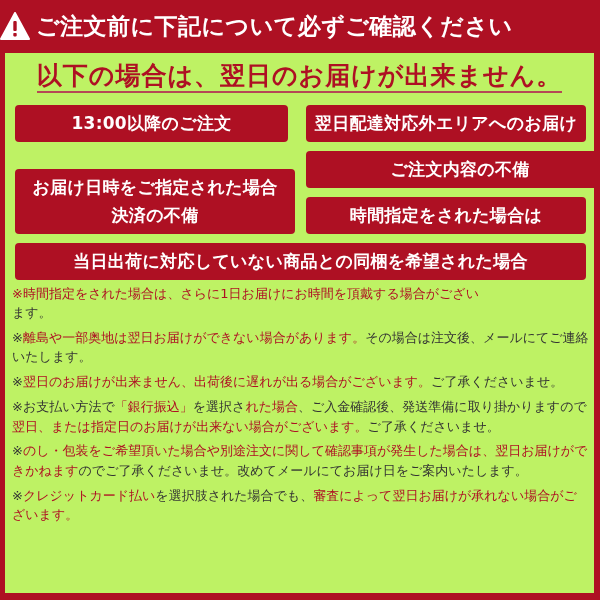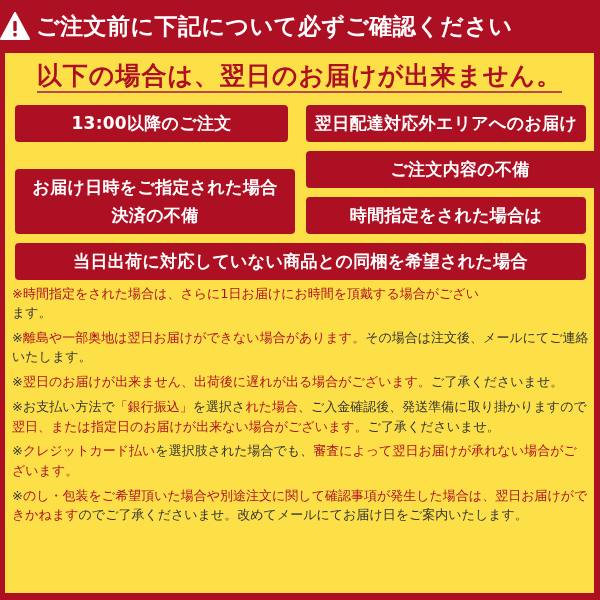--- a/index.html
+++ b/index.html
@@ -10,21 +10,21 @@
     position: relative;
   }
   .header {
     position: absolute; left: 0; top: 0; width: 600px; height: 52px;
     display: flex; align-items: center; justify-content: flex-start;
     color: #ffffff; font-size: 23px; font-weight: bold; letter-spacing: 0.5px;
   }
   .header .warn { width: 30px; height: 28px; margin-right: 6px; display: inline-block; }
   .panel {
     position: absolute; left: 5px; top: 53px; width: 589px; height: 540px;
-    background: #fde047;
+    background: #bef264;
   }
   .headline {
     position: absolute; left: 0; top: 6px; width: 100%; text-align: center;
     color: #ae1023; font-size: 25px; font-weight: bold; letter-spacing: 1px;
   }
   .headline span {
     border-bottom: 2px solid #b54955; padding-bottom: 1px;
   }
   .btn {
     position: absolute; background: #ae1023; color: #ffffff; border-radius: 4px;
@@ -71,19 +71,19 @@
     <div class="note">
       <span>※</span><span class="red">離島や一部奥地は翌日お届けができない場合があります。</span><span>その場合は注文後、メールにてご連絡いたします。</span>
     </div>
     <div class="note">
       <span>※</span><span class="red">翌日のお届けが出来ません、出荷後に遅れが出る場合がございます。</span><span>ご了承くださいませ。</span>
     </div>
     <div class="note">
       <span>※お支払い方法で</span><span class="red">「銀行振込」</span><span>を選択さ</span><span class="red">れた場合</span><span>、ご入金確認後、発送準備に取り掛かりますので</span><span class="red">翌日、または指定日のお届けが出来ない場合がございます。</span><span>ご了承くださいませ。</span>
     </div>
     <div class="note">
-      <span>※</span><span class="red">クレジットカード払い</span><span>を選択肢された場合でも、</span><span class="red">審査によって翌日お届けが承れない場合がございます。</span>
+      <span>※</span><span class="red">のし・包装をご希望頂いた場合や別途注文に関して確認事項が発生した場合は、翌日お届けができかねます</span><span>のでご了承くださいませ。改めてメールにてお届け日をご案内いたします。</span>
     </div>
     <div class="note">
-      <span>※</span><span class="red">のし・包装をご希望頂いた場合や別途注文に関して確認事項が発生した場合は、翌日お届けができかねます</span><span>のでご了承くださいませ。改めてメールにてお届け日をご案内いたします。</span>
+      <span>※</span><span class="red">クレジットカード払い</span><span>を選択肢された場合でも、</span><span class="red">審査によって翌日お届けが承れない場合がございます。</span>
     </div>
   </div>
 </div>
 
 </body></html>

